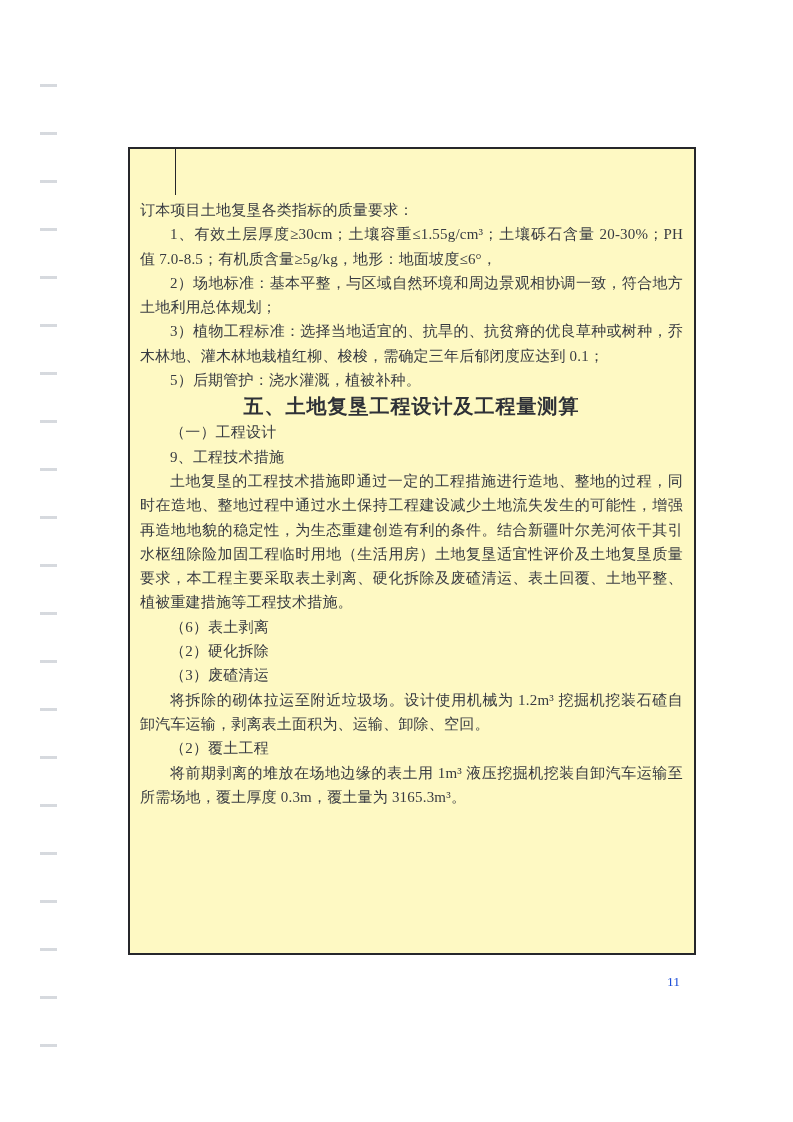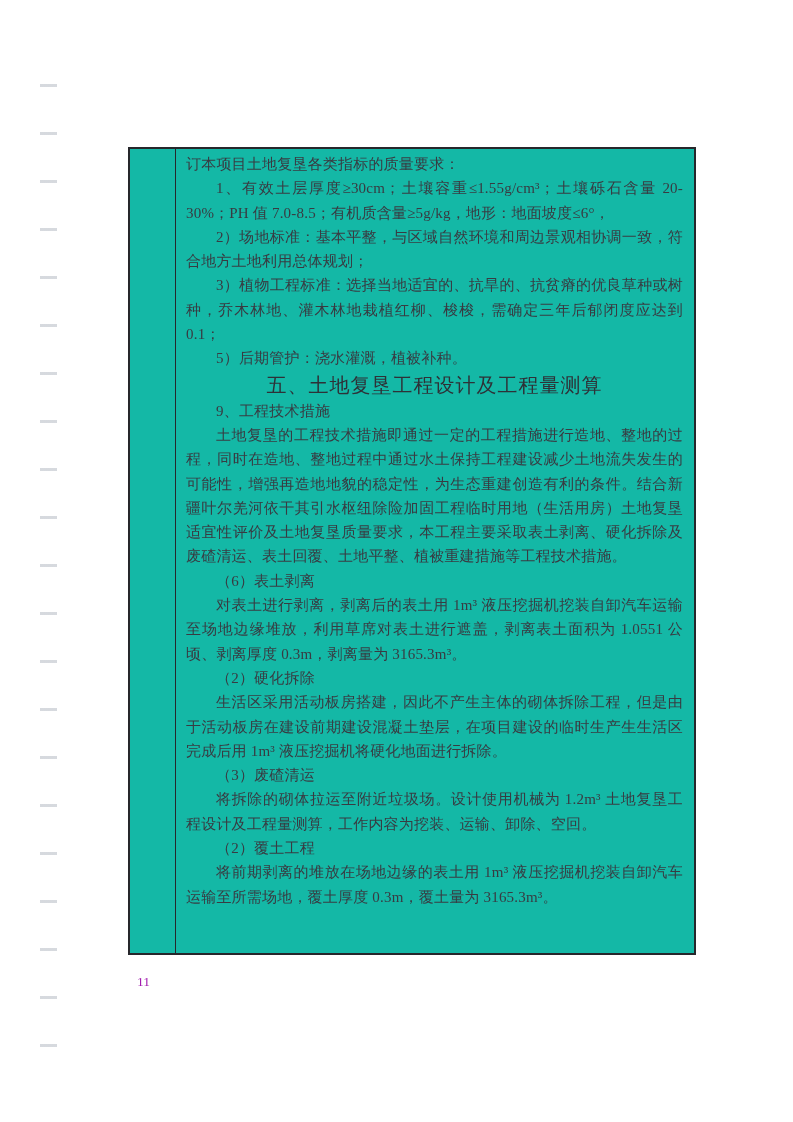--- a/index.html
+++ b/index.html
@@ -32,21 +32,22 @@
   .doc-table {
     position: absolute;
     left: 128px;
     top: 147px;
     width: 568px;
     height: 808px;
     border: 2px solid #26272b;
     box-sizing: border-box;
     display: flex;
     overflow: hidden;
-    background: #14b8a6;
+    background: #fef9c3;
+    flex-direction: column;
   }
   .margin-col {
     width: 46px;
     flex: 0 0 46px;
     border-right: 1.5px solid #26272b;
     box-sizing: border-box;
   }
   .content-col {
     flex: 1;
     padding: 3px 11px 4px 10px;
@@ -57,63 +58,62 @@
     letter-spacing: .2px;
   }
   .content-col p {
     margin: 0;
   }
   .content-col p.indent {
     text-indent: 2em;
   }
   .section-heading {
     text-align: center;
-    font-weight: normal;
+    font-weight: bold;
     font-size: 20px;
     line-height: 28px;
     margin: 5px 0 6px 0;
     color: #2e3137;
     text-indent: 0;
     letter-spacing: 1px;
     font-family: "Liberation Sans", "DejaVu Sans", sans-serif;
   }
   .page-number {
     position: absolute;
-    left: 137px;
+    left: 112px;
     top: 974px;
     width: 568px;
-    text-align: left;
+    text-align: right;
     font-size: 13.5px;
-    color: #a21caf;
+    color: #1d4ed8;
     font-family: "Liberation Serif", "DejaVu Serif", serif;
   }
 </style>
 </head>
 <body>
 
 <div class="binding-marks"></div>
 
 <div class="doc-table">
   <div class="margin-col"></div>
   <div class="content-col">
     <p>订本项目土地复垦各类指标的质量要求：</p>
     <p class="indent">1、有效土层厚度≥30cm；土壤容重≤1.55g/cm³；土壤砾石含量 20-30%；PH 值 7.0-8.5；有机质含量≥5g/kg，地形：地面坡度≤6°，</p>
     <p class="indent">2）场地标准：基本平整，与区域自然环境和周边景观相协调一致，符合地方土地利用总体规划；</p>
     <p class="indent">3）植物工程标准：选择当地适宜的、抗旱的、抗贫瘠的优良草种或树种，乔木林地、灌木林地栽植红柳、梭梭，需确定三年后郁闭度应达到 0.1；</p>
     <p class="indent">5）后期管护：浇水灌溉，植被补种。</p>
 
     <p class="section-heading">五、土地复垦工程设计及工程量测算</p>
 
+    <p class="indent">（一）工程设计</p>
     <p class="indent">9、工程技术措施</p>
     <p class="indent">土地复垦的工程技术措施即通过一定的工程措施进行造地、整地的过程，同时在造地、整地过程中通过水土保持工程建设减少土地流失发生的可能性，增强再造地地貌的稳定性，为生态重建创造有利的条件。结合新疆叶尔羌河依干其引水枢纽除险加固工程临时用地（生活用房）土地复垦适宜性评价及土地复垦质量要求，本工程主要采取表土剥离、硬化拆除及废碴清运、表土回覆、土地平整、植被重建措施等工程技术措施。</p>
     <p class="indent">（6）表土剥离</p>
-    <p class="indent">对表土进行剥离，剥离后的表土用 1m³ 液压挖掘机挖装自卸汽车运输至场地边缘堆放，利用草席对表土进行遮盖，剥离表土面积为 1.0551 公顷、剥离厚度 0.3m，剥离量为 3165.3m³。</p>
     <p class="indent">（2）硬化拆除</p>
-    <p class="indent">生活区采用活动板房搭建，因此不产生主体的砌体拆除工程，但是由于活动板房在建设前期建设混凝土垫层，在项目建设的临时生产生生活区完成后用 1m³ 液压挖掘机将硬化地面进行拆除。</p>
     <p class="indent">（3）废碴清运</p>
-    <p class="indent">将拆除的砌体拉运至附近垃圾场。设计使用机械为 1.2m³ 土地复垦工程设计及工程量测算，工作内容为挖装、运输、卸除、空回。</p>
+    <p class="indent">将拆除的砌体拉运至附近垃圾场。设计使用机械为 1.2m³ 挖掘机挖装石碴自卸汽车运输，剥离表土面积为、运输、卸除、空回。</p>
     <p class="indent">（2）覆土工程</p>
     <p class="indent">将前期剥离的堆放在场地边缘的表土用 1m³ 液压挖掘机挖装自卸汽车运输至所需场地，覆土厚度 0.3m，覆土量为 3165.3m³。</p>
 
   </div>
 </div>
 
 <div class="page-number">11</div>
 
 </body></html>

